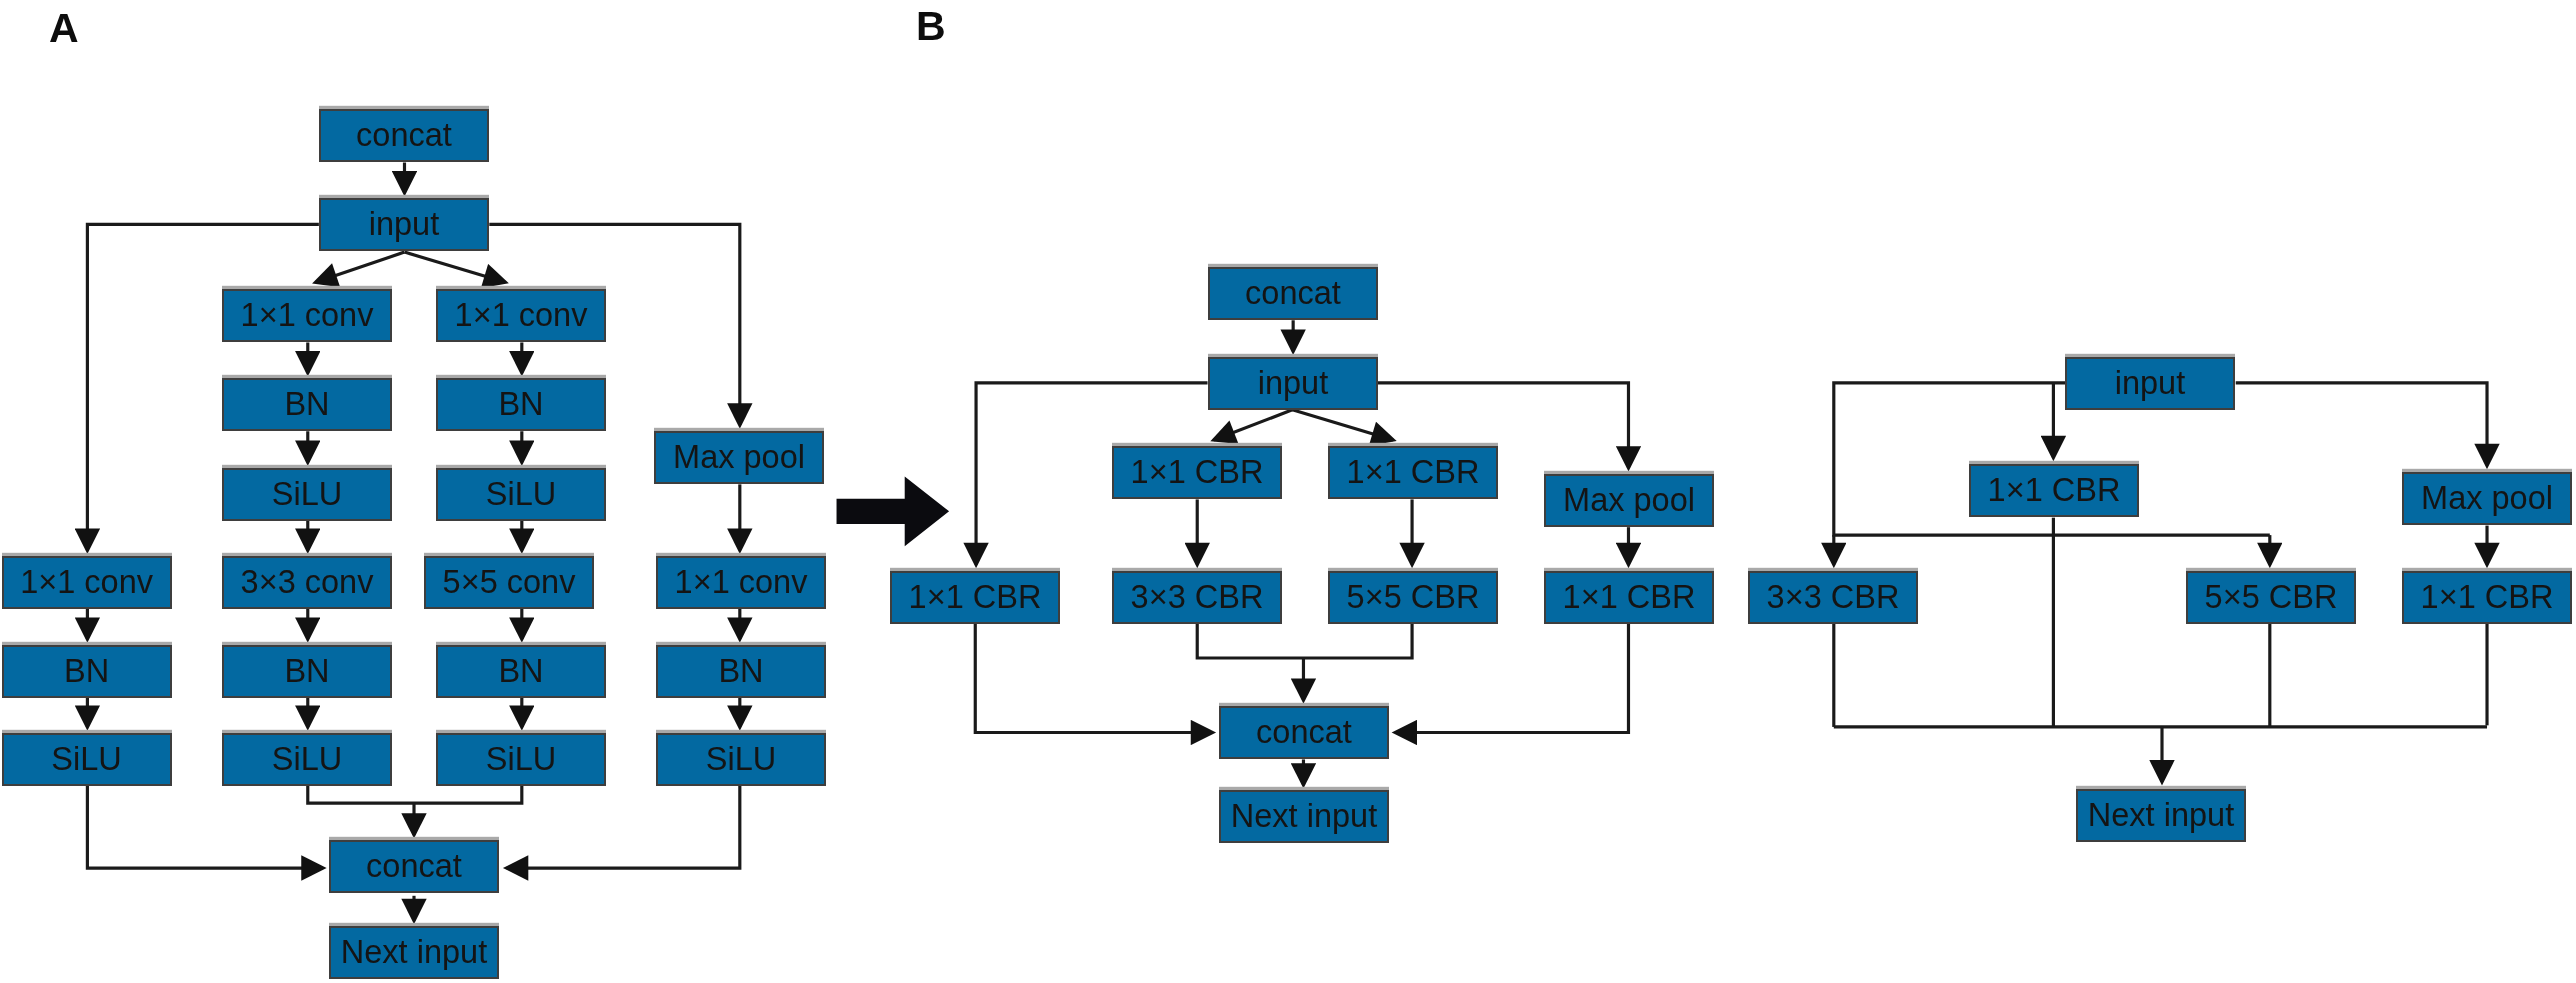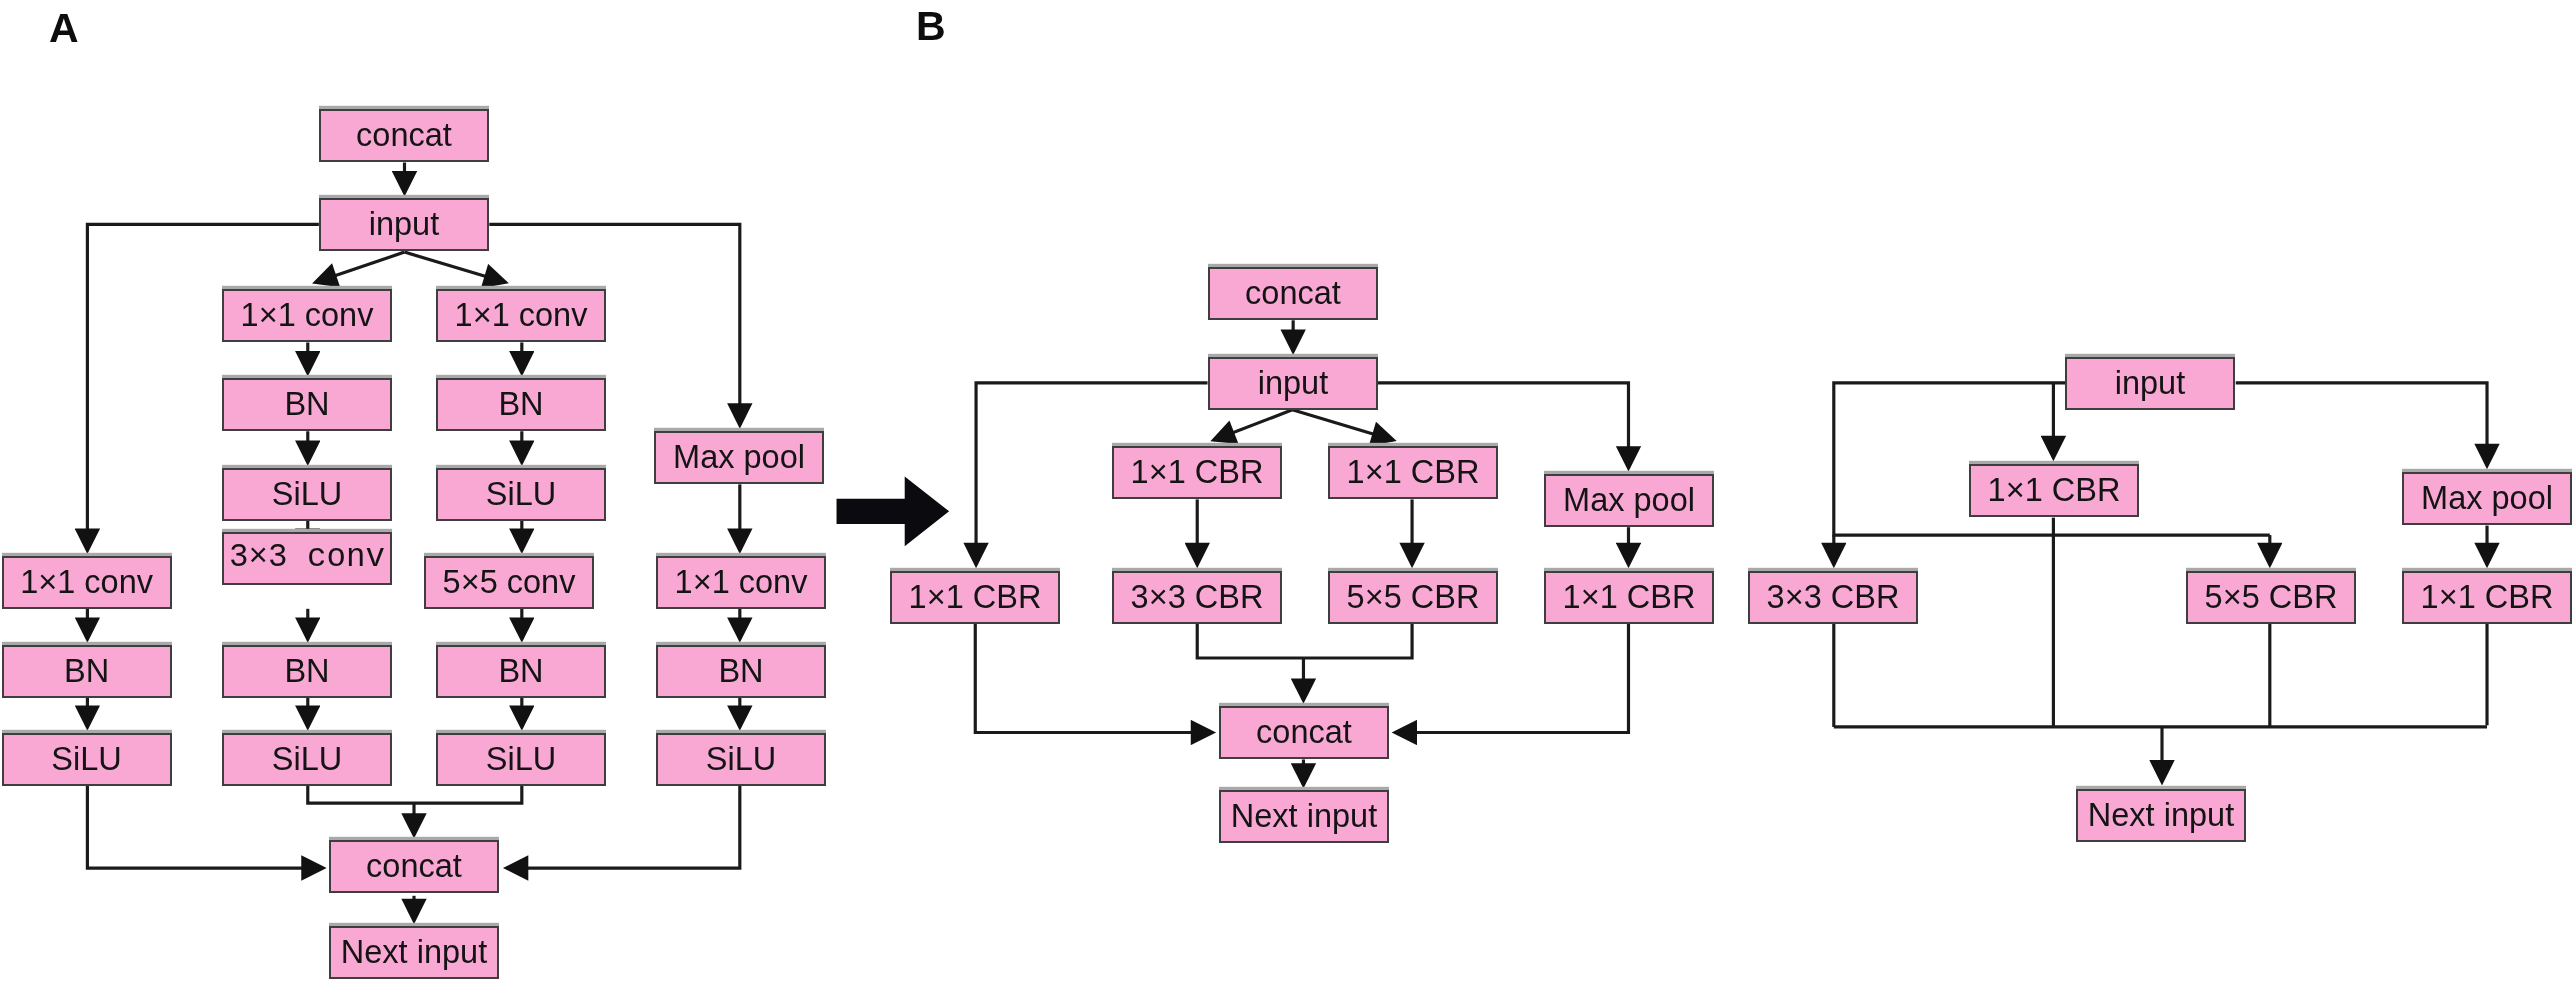--- a/index.html
+++ b/index.html
@@ -1,18 +1,18 @@
 <!DOCTYPE html>
 <html style="font-size:12.7px"><head>
 <meta charset="utf-8">
 <style>
   html,body{margin:0;padding:0;background:#ffffff;}
   #stage{position:relative;width:2576px;height:983px;background:#ffffff;overflow:hidden;
          font-family:"Liberation Sans", sans-serif;}
-  .node{position:absolute;box-sizing:border-box;background:#f9a8d4;border:2.4px solid #3e3e3e;
+  .node{position:absolute;box-sizing:border-box;background:#0369a1;border:2.4px solid #3e3e3e;
         box-shadow:0 -3.2px 0 0 #a9a9a9;color:#141414;font-size:32.5px;text-align:center;
         display:flex;align-items:center;justify-content:center;white-space:nowrap;
         width:170px;height:53px;line-height:1;}
   .plabel{position:absolute;font-size:41px;font-weight:bold;color:#0d0d0d;}
   svg#wires{position:absolute;left:0;top:0;}
 </style>
 </head>
 <body>
 
 <div id="stage">
@@ -88,21 +88,21 @@
   <div class="node" style="left:319px;top:109px;">concat</div>
   <div class="node" style="left:319px;top:198px;">input</div>
   <div class="node" style="left:222px;top:289px;">1×1 conv</div>
   <div class="node" style="left:436px;top:289px;">1×1 conv</div>
   <div class="node" style="left:222px;top:378px;">BN</div>
   <div class="node" style="left:436px;top:378px;">BN</div>
   <div class="node" style="left:654px;top:431px;">Max pool</div>
   <div class="node" style="left:222px;top:468px;">SiLU</div>
   <div class="node" style="left:436px;top:468px;">SiLU</div>
   <div class="node" style="left:1.6px;top:556px;">1×1 conv</div>
-  <div class="node" style="left:222px;top:532px;font-family:Liberation Mono, monospace;">3×3 conv</div>
+  <div class="node" style="left:222px;top:556px;">3×3 conv</div>
   <div class="node" style="left:424px;top:556px;">5×5 conv</div>
   <div class="node" style="left:656px;top:556px;">1×1 conv</div>
   <div class="node" style="left:1.6px;top:645px;">BN</div>
   <div class="node" style="left:222px;top:645px;">BN</div>
   <div class="node" style="left:436px;top:645px;">BN</div>
   <div class="node" style="left:656px;top:645px;">BN</div>
   <div class="node" style="left:1.6px;top:733px;">SiLU</div>
   <div class="node" style="left:222px;top:733px;">SiLU</div>
   <div class="node" style="left:436px;top:733px;">SiLU</div>
   <div class="node" style="left:656px;top:733px;">SiLU</div>

